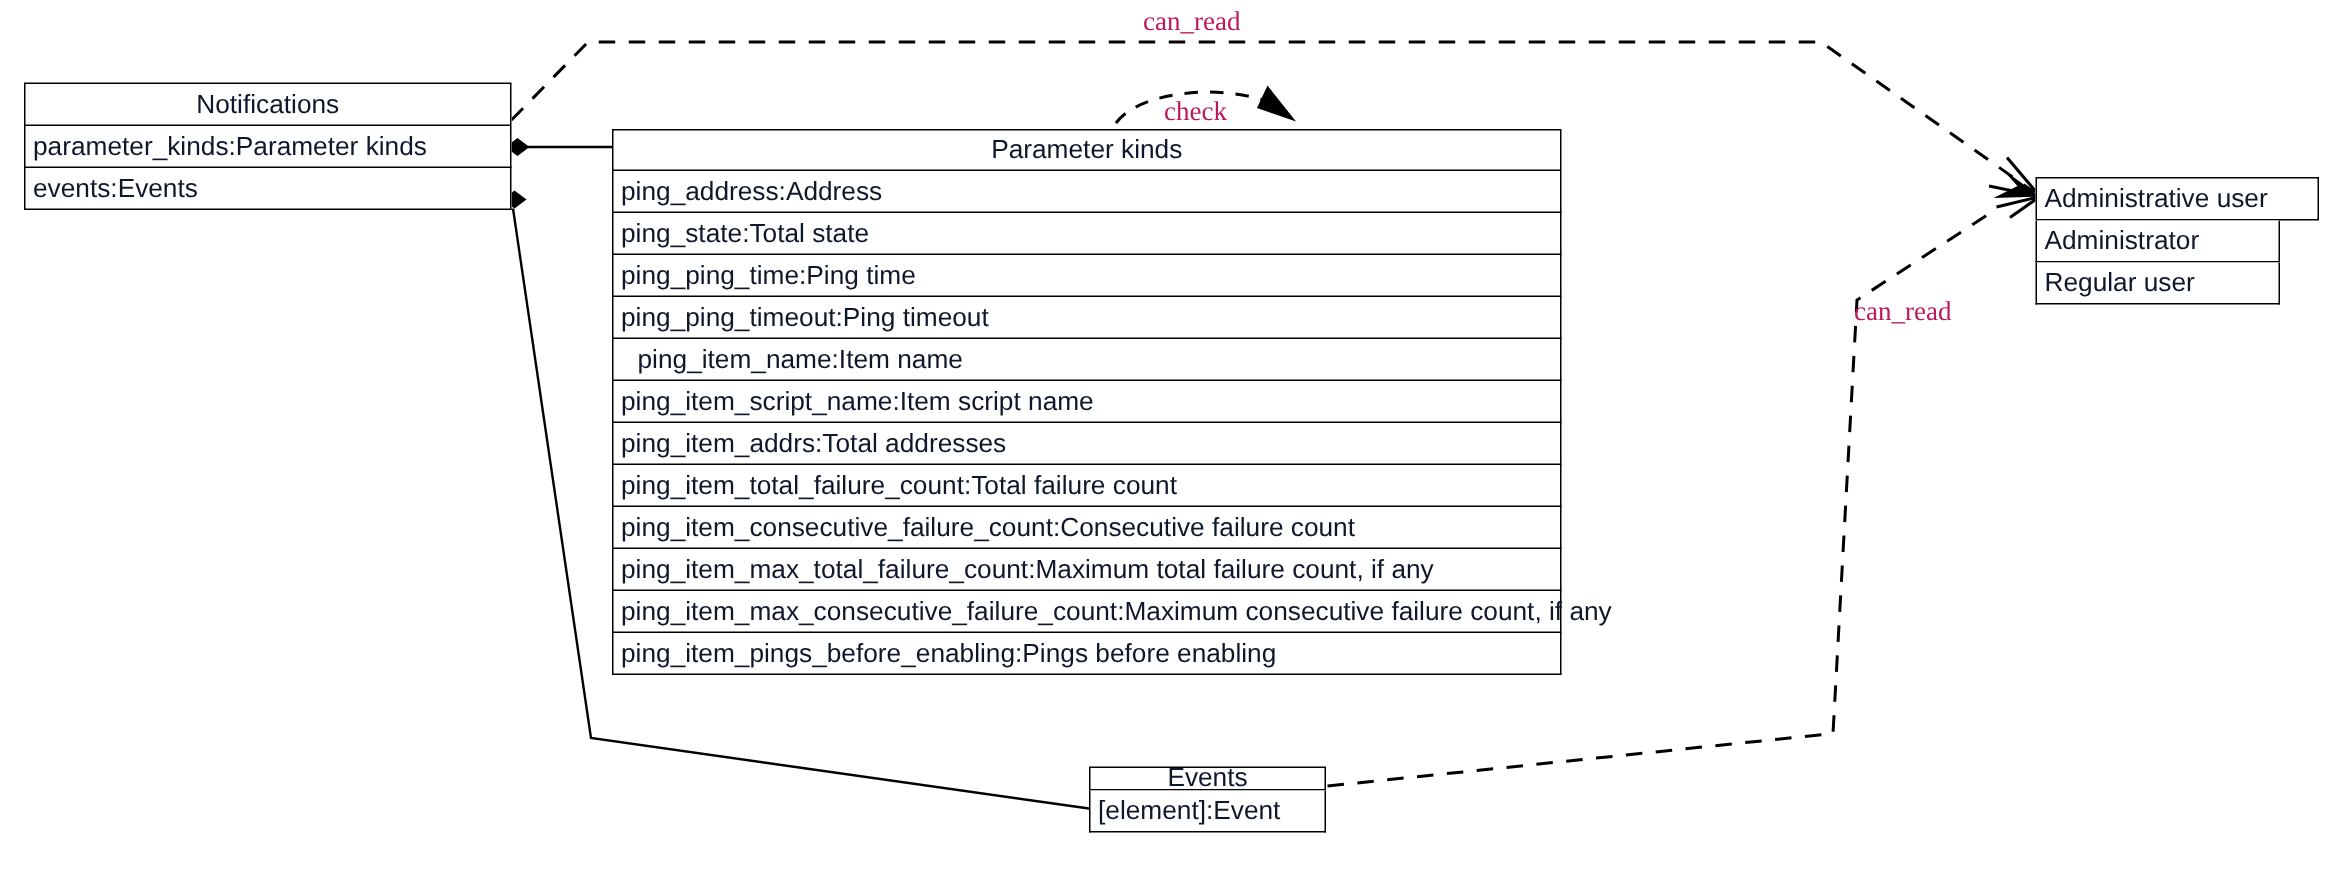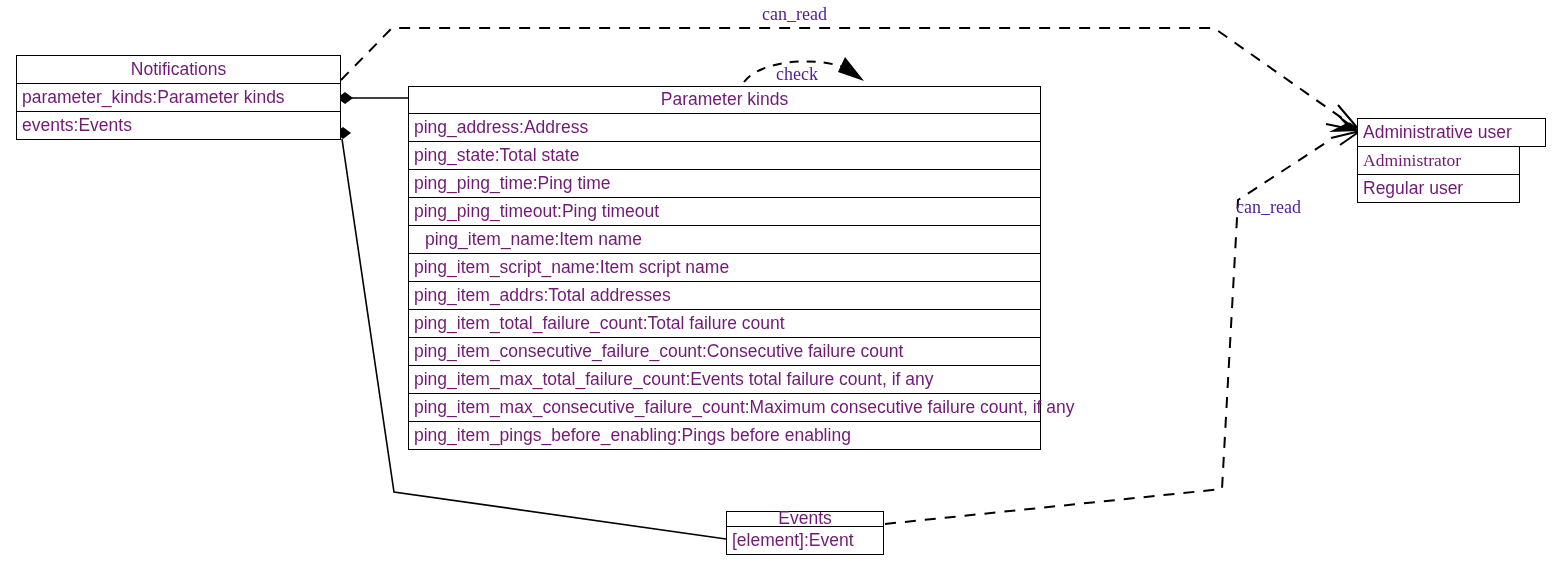--- a/index.html
+++ b/index.html
@@ -26,42 +26,42 @@
     position: absolute;
     box-sizing: border-box;
     background: #ffffff;
   }
   .uml-row {
     box-sizing: border-box;
     border: 1px solid #000000;
     background: #ffffff;
     font-family: "Liberation Sans", sans-serif;
     font-size: 17.5px;
-    color: #701a75;
+    color: #0f172a;
     line-height: 1;
     white-space: nowrap;
     display: flex;
     align-items: center;
   }
   .uml-row + .uml-row {
     border-top: none;
   }
   .uml-title {
     justify-content: center;
   }
   .uml-attr {
     justify-content: flex-start;
     padding-left: 5px;
     text-align: center;
   }
   .edge-label {
     position: absolute;
     font-family: "Liberation Serif", serif;
     font-size: 18px;
-    color: #4c1d95;
+    color: #be185d;
     white-space: nowrap;
     line-height: 1;
   }
 </style>
 </head>
 <body>
 
 <div id="canvas">
 
   <svg id="wires" viewBox="0 0 1563 580" xmlns="http://www.w3.org/2000/svg">
@@ -114,28 +114,28 @@
     <div class="uml-row uml-title" style="height:28px;">Parameter kinds</div>
     <div class="uml-row uml-attr" style="height:28px;">ping_address:Address</div>
     <div class="uml-row uml-attr" style="height:28px;">ping_state:Total state</div>
     <div class="uml-row uml-attr" style="height:28px;">ping_ping_time:Ping time</div>
     <div class="uml-row uml-attr" style="height:28px;">ping_ping_timeout:Ping timeout</div>
     <div class="uml-row uml-attr" style="height:28px;padding-left:16px;">ping_item_name:Item name</div>
     <div class="uml-row uml-attr" style="height:28px;">ping_item_script_name:Item script name</div>
     <div class="uml-row uml-attr" style="height:28px;">ping_item_addrs:Total addresses</div>
     <div class="uml-row uml-attr" style="height:28px;">ping_item_total_failure_count:Total failure count</div>
     <div class="uml-row uml-attr" style="height:28px;">ping_item_consecutive_failure_count:Consecutive failure count</div>
-    <div class="uml-row uml-attr" style="height:28px;">ping_item_max_total_failure_count:Events total failure count, if any</div>
+    <div class="uml-row uml-attr" style="height:28px;">ping_item_max_total_failure_count:Maximum total failure count, if any</div>
     <div class="uml-row uml-attr" style="height:28px;">ping_item_max_consecutive_failure_count:Maximum consecutive failure count, if any</div>
     <div class="uml-row uml-attr" style="height:28px;">ping_item_pings_before_enabling:Pings before enabling</div>
   </div>
 
   <div class="uml-box" style="left:1357px; top:118px; width:189px;">
     <div class="uml-row uml-attr" style="height:29px; width:189px;">Administrative user</div>
-    <div class="uml-row uml-attr" style="height:28px; width:163px;font-family:Liberation Serif, serif;">Administrator</div>
+    <div class="uml-row uml-attr" style="height:28px; width:163px;">Administrator</div>
     <div class="uml-row uml-attr" style="height:28px; width:163px;">Regular user</div>
   </div>
 
   <div class="uml-box" style="left:726px; top:511px; width:158px;">
     <div class="uml-row uml-title" style="height:16px;">Events</div>
     <div class="uml-row uml-attr" style="height:28px;">[element]:Event</div>
   </div>
 
   <div class="edge-label" style="left:762px; top:5px;">can_read</div>
 

